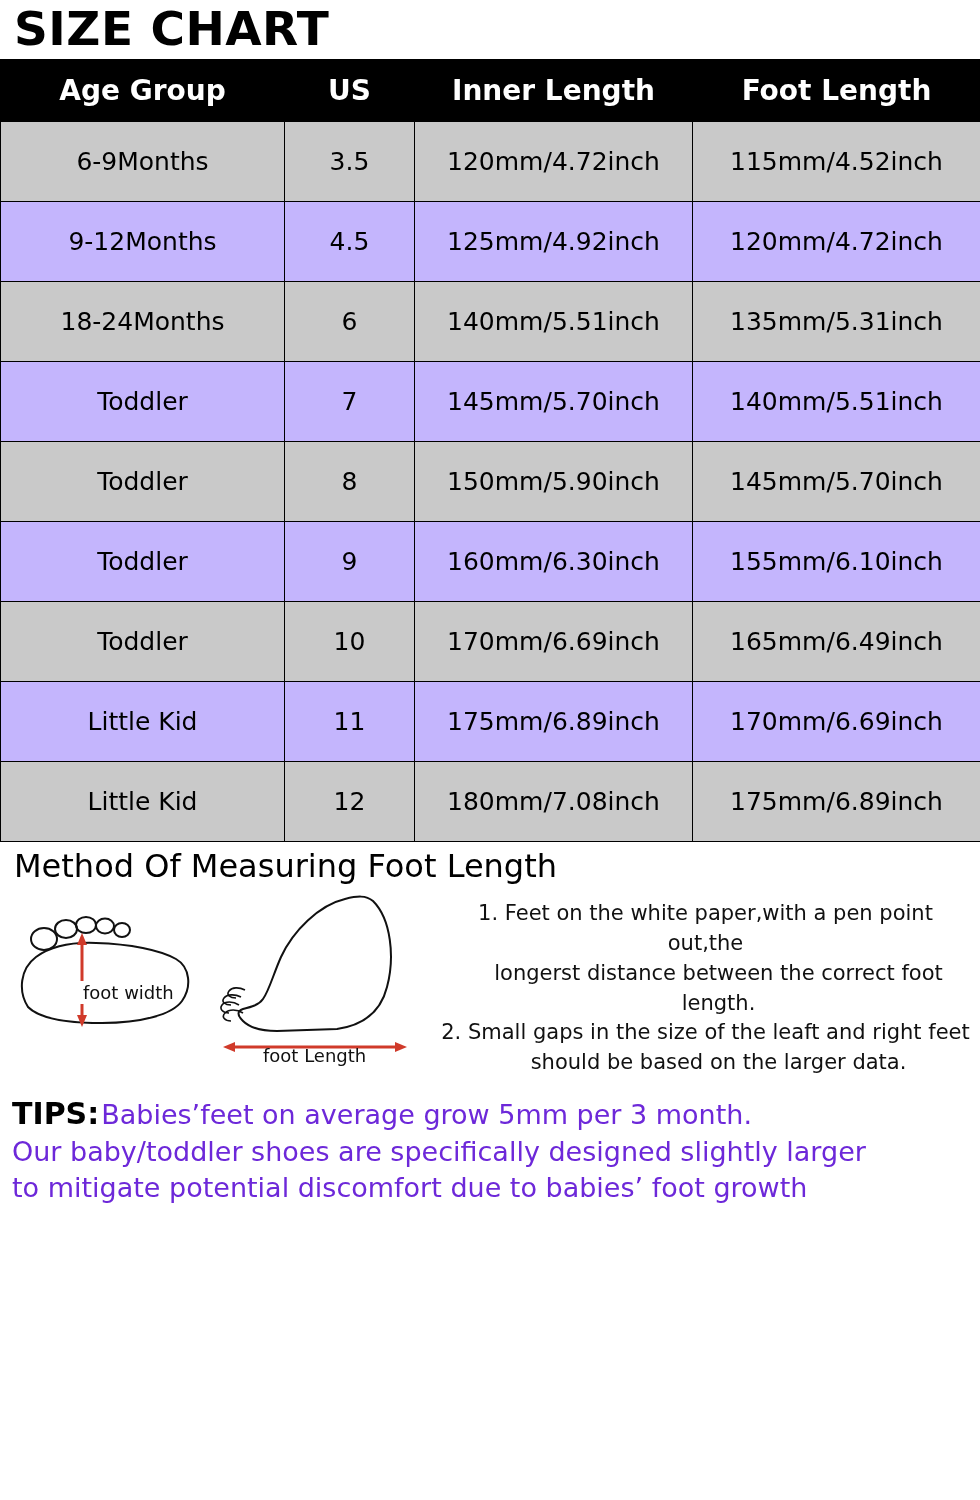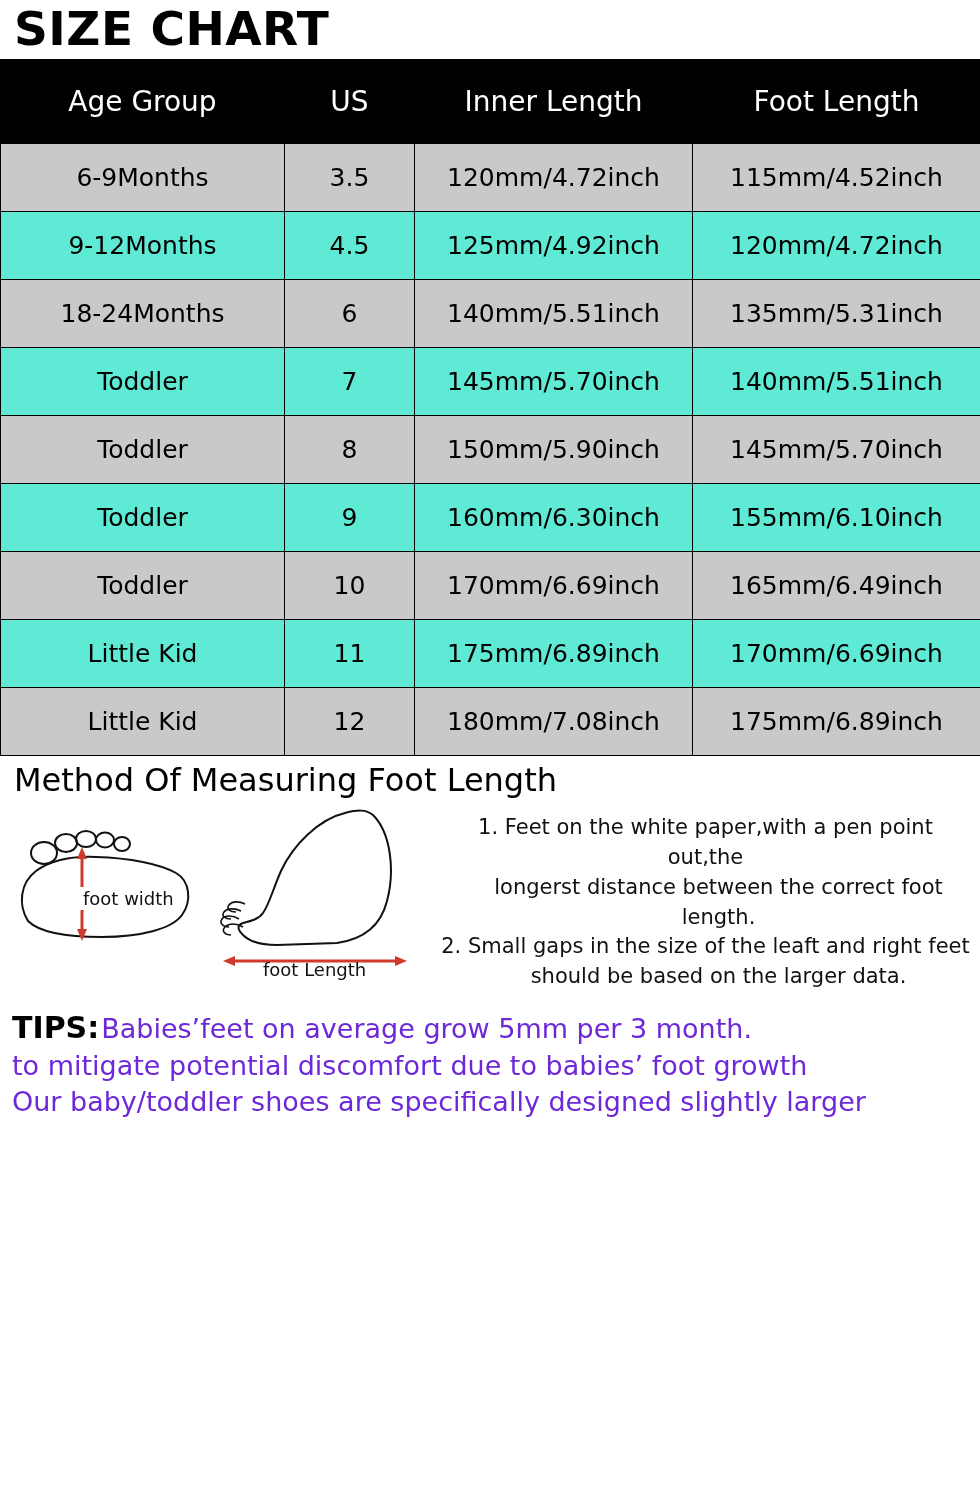--- a/index.html
+++ b/index.html
@@ -33,32 +33,32 @@
   }
   table.size-table th, table.size-table td {
     text-align: center;
     vertical-align: middle;
     border: 1px solid #000;
   }
   thead th {
     background: #000000;
     color: #ffffff;
     font-size: 28px;
-    font-weight: normal;
-    height: 84px;
+    font-weight: bold;
+    height: 62px;
     padding: 12px 4px;
   }
   tbody td {
     font-size: 25px;
-    height: 68px;
+    height: 80px;
     padding: 0 4px;
     font-weight: 500;
   }
   tbody tr.shade td { background: #c9c9c9; }
-  tbody tr.light td { background: #5eead4; }
+  tbody tr.light td { background: #c4b5fd; }
   col.c-age { width: 284px; }
   col.c-us  { width: 130px; }
   col.c-inner { width: 278px; }
   col.c-foot { width: 288px; }
 
   .method-title {
     font-size: 32px;
     padding: 6px 0 2px 14px;
     line-height: 1.15;
   }
@@ -204,21 +204,21 @@
           <path d="M18 112 C8 96, 10 74, 26 62 C40 52, 62 47, 86 48 C120 49, 150 55, 166 64 C180 72, 182 92, 172 106 C162 120, 130 128, 92 128 C56 128, 30 124, 18 112 Z" fill="none" stroke="#111" stroke-width="2"></path>
           <ellipse cx="34" cy="44" rx="13" ry="11" fill="none" stroke="#111" stroke-width="2"></ellipse>
           <ellipse cx="56" cy="34" rx="11" ry="9" fill="none" stroke="#111" stroke-width="2"></ellipse>
           <ellipse cx="76" cy="30" rx="10" ry="8" fill="none" stroke="#111" stroke-width="2"></ellipse>
           <ellipse cx="95" cy="31" rx="9" ry="7.5" fill="none" stroke="#111" stroke-width="2"></ellipse>
           <ellipse cx="112" cy="35" rx="8" ry="7" fill="none" stroke="#111" stroke-width="2"></ellipse>
           <line x1="72" y1="44" x2="72" y2="126" stroke="#d03a2a" stroke-width="3"></line>
           <polygon points="72,38 67,50 77,50" fill="#d03a2a"></polygon>
           <polygon points="72,132 67,120 77,120" fill="#d03a2a"></polygon>
         </svg>
-        <span class="cap" style="left:70px; top:78px; background:#fff; padding:1px 3px;">foot width</span>
+        <span class="cap" style="left:70px; top:86px; background:#fff; padding:1px 3px;">foot width</span>
       </div>
 
       <div class="diagram-foot-side">
         <svg width="210" height="180" viewBox="0 0 210 180">
           <path d="M158 6 C176 24, 180 62, 172 92 C166 116, 150 130, 122 134 L62 136 C44 136, 34 132, 28 126 C22 120, 22 116, 28 114 C36 112, 44 110, 48 104 C54 96, 58 80, 66 62 C78 36, 104 10, 130 4 C142 1, 151 0, 158 6 Z" fill="none" stroke="#111" stroke-width="2"></path>
           <path d="M28 118 C22 114, 14 114, 10 118 C6 122, 10 126, 16 126" fill="none" stroke="#111" stroke-width="1.6"></path>
           <path d="M24 110 C18 106, 10 106, 7 110 C4 114, 8 118, 14 118" fill="none" stroke="#111" stroke-width="1.6"></path>
           <path d="M26 102 C20 99, 12 99, 9 103 C6 107, 10 110, 16 110" fill="none" stroke="#111" stroke-width="1.6"></path>
           <path d="M30 95 C24 92, 17 92, 14 96 C11 100, 15 103, 21 103" fill="none" stroke="#111" stroke-width="1.6"></path>
           <line x1="14" y1="152" x2="186" y2="152" stroke="#d03a2a" stroke-width="3"></line>
@@ -235,17 +235,17 @@
       <div class="note-line">2. Small gaps in the size of the leaft and right feet</div>
       <div class="note-line note-indent">should be based on the larger data.</div>
     </div>
   </div>
 
   <div class="tips">
     <div class="tips-first">
       <span class="tips-label">TIPS:</span>
       <span class="tips-line">Babies’feet on average grow 5mm per 3 month.</span>
     </div>
+    <div class="tips-line">Our baby/toddler shoes are specifically designed slightly larger</div>
     <div class="tips-line">to mitigate potential discomfort due to babies’ foot growth</div>
-    <div class="tips-line">Our baby/toddler shoes are specifically designed slightly larger</div>
   </div>
 
 </div>
 
 </body></html>

